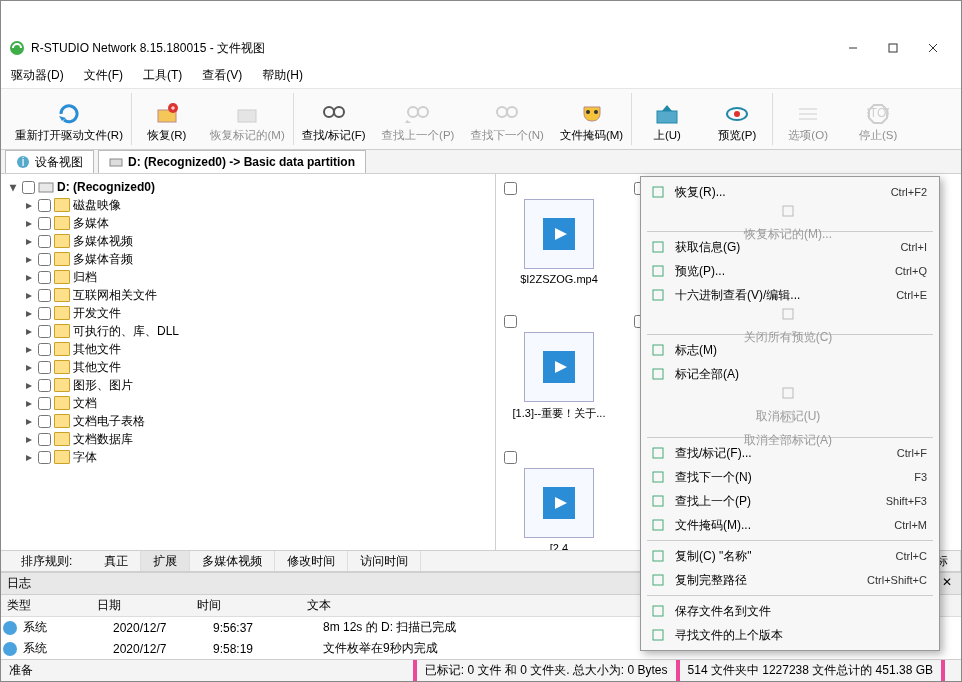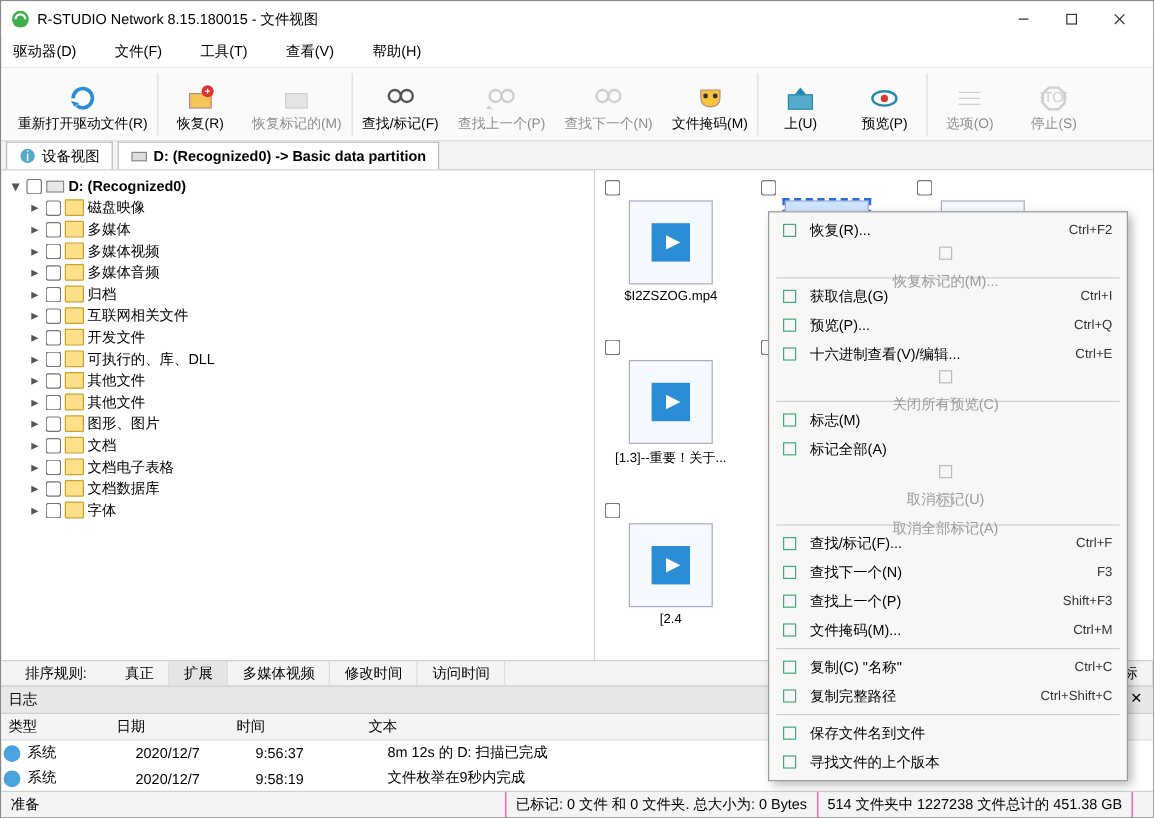--- a/index.html
+++ b/index.html
@@ -1,21 +1,21 @@
 <!DOCTYPE html>
 <html><head>
 <meta charset="utf-8">
 <style>
 * { margin: 0; padding: 0; box-sizing: border-box; font-family: "Microsoft YaHei", "Segoe UI", sans-serif; font-size: 12px; }
 body { background: #fff; width: 962px; height: 682px; overflow: hidden; display: flex; flex-direction: column; border: 1px solid #888; }
-.titlebar { height: 30px; display: flex; align-items: center; padding: 0 8px; background: #fff; }
+.titlebar { height: 30px; display: flex; align-items: center; padding: 0 8px; background: #fff; margin-top: 32px; }
 .titlebar .app-icon { width: 16px; height: 16px; margin-right: 6px; }
 .titlebar .title { flex: 1; }
 .titlebar .winbtn { width: 40px; height: 28px; display: flex; align-items: center; justify-content: center; }
-.menubar { display: flex; gap: 32px; padding: 4px 10px; border-bottom: 1px solid #e5e5e5; }
+.menubar { display: flex; gap: 20px; padding: 4px 10px; border-bottom: 1px solid #e5e5e5; }
 .menubar span { cursor: default; }
 .toolbar { display: flex; padding: 4px 6px; border-bottom: 1px solid #cfcfcf; background: #fafafa; }
 .tool { display: flex; flex-direction: column; align-items: center; justify-content: flex-end; padding: 2px 8px; min-width: 70px; height: 52px; }
 .tool .ticon { height: 28px; display:flex; align-items:center; justify-content:center; }
 .tool .tlabel { font-size: 11.5px; white-space: nowrap; }
 .tool.sep { border-left: 1px solid #ddd; min-width:1px; padding:0; }
 .tabs { display:flex; align-items:center; border-bottom:1px solid #cfcfcf; background:#f4f4f4; height: 24px; }
 .tabs .tab { padding: 3px 10px; display:flex; align-items:center; gap:5px; background:#fff; border:1px solid #bbb; border-bottom:none; margin-left:4px; height:23px; }
 .content { flex:1; display:flex; min-height:0; }
 .tree { width: 495px; border-right:1px solid #cfcfcf; overflow:auto; padding:4px 0; }
@@ -37,21 +37,21 @@
 .sortbar .btn.active { background:#e5e5e5; }
 .logpanel { border-top:1px solid #cfcfcf; }
 .logtitle { background:#e8e8e8; padding:2px 6px; border-bottom:1px solid #cfcfcf; display:flex; justify-content:space-between; }
 .logtitle .x { width:16px; text-align:center; }
 .loghead { display:flex; background:#f4f4f4; border-bottom:1px solid #ddd; }
 .loghead div, .logrow div { padding:2px 6px; }
 .c-type{width:90px;} .c-date{width:100px;} .c-time{width:110px;} .c-text{flex:1;}
 .logrow { display:flex; align-items:center; }
 .logrow .info-ico { width:14px; height:14px; border-radius:50%; background:#4aa3df; margin-left:2px; }
 .statusbar { display:flex; border-top:1px solid #cfcfcf; background:#f4f4f4; height:22px; align-items:center; font-size:11.5px; }
-.statusbar .seg { padding:0 8px; border-left:1px solid #ec4899; height:100%; display:flex; align-items:center; }
+.statusbar .seg { padding:0 8px; border-left:4px solid #ec4899; height:100%; display:flex; align-items:center; }
 .statusbar .seg:first-child { border-left:none; flex:0 0 auto; }
 .statusbar .spacer { flex:1; }
 .ctxmenu { position:absolute; left:640px; top:176px; width:300px; background:#f7f7f7; border:1px solid #999; box-shadow:3px 3px 8px rgba(0,0,0,.3); z-index:10; padding:3px 2px; }
 .ctxmenu .mi { display:flex; align-items:center; height:24px; padding:0 10px 0 6px; gap:8px; }
 .ctxmenu .mi .mico { width:18px; display:flex; justify-content:center; }
 .ctxmenu .mi .mtxt { flex:1; white-space:nowrap; }
 .ctxmenu .mi .short { color:#333; font-size:11px; }
 .ctxmenu .mi.disabled { color:#9a9a9a;flex-direction:column; }
 .ctxmenu .msep { height:1px; background:#ccc; margin:3px 4px; }
 svg { display:block; }

